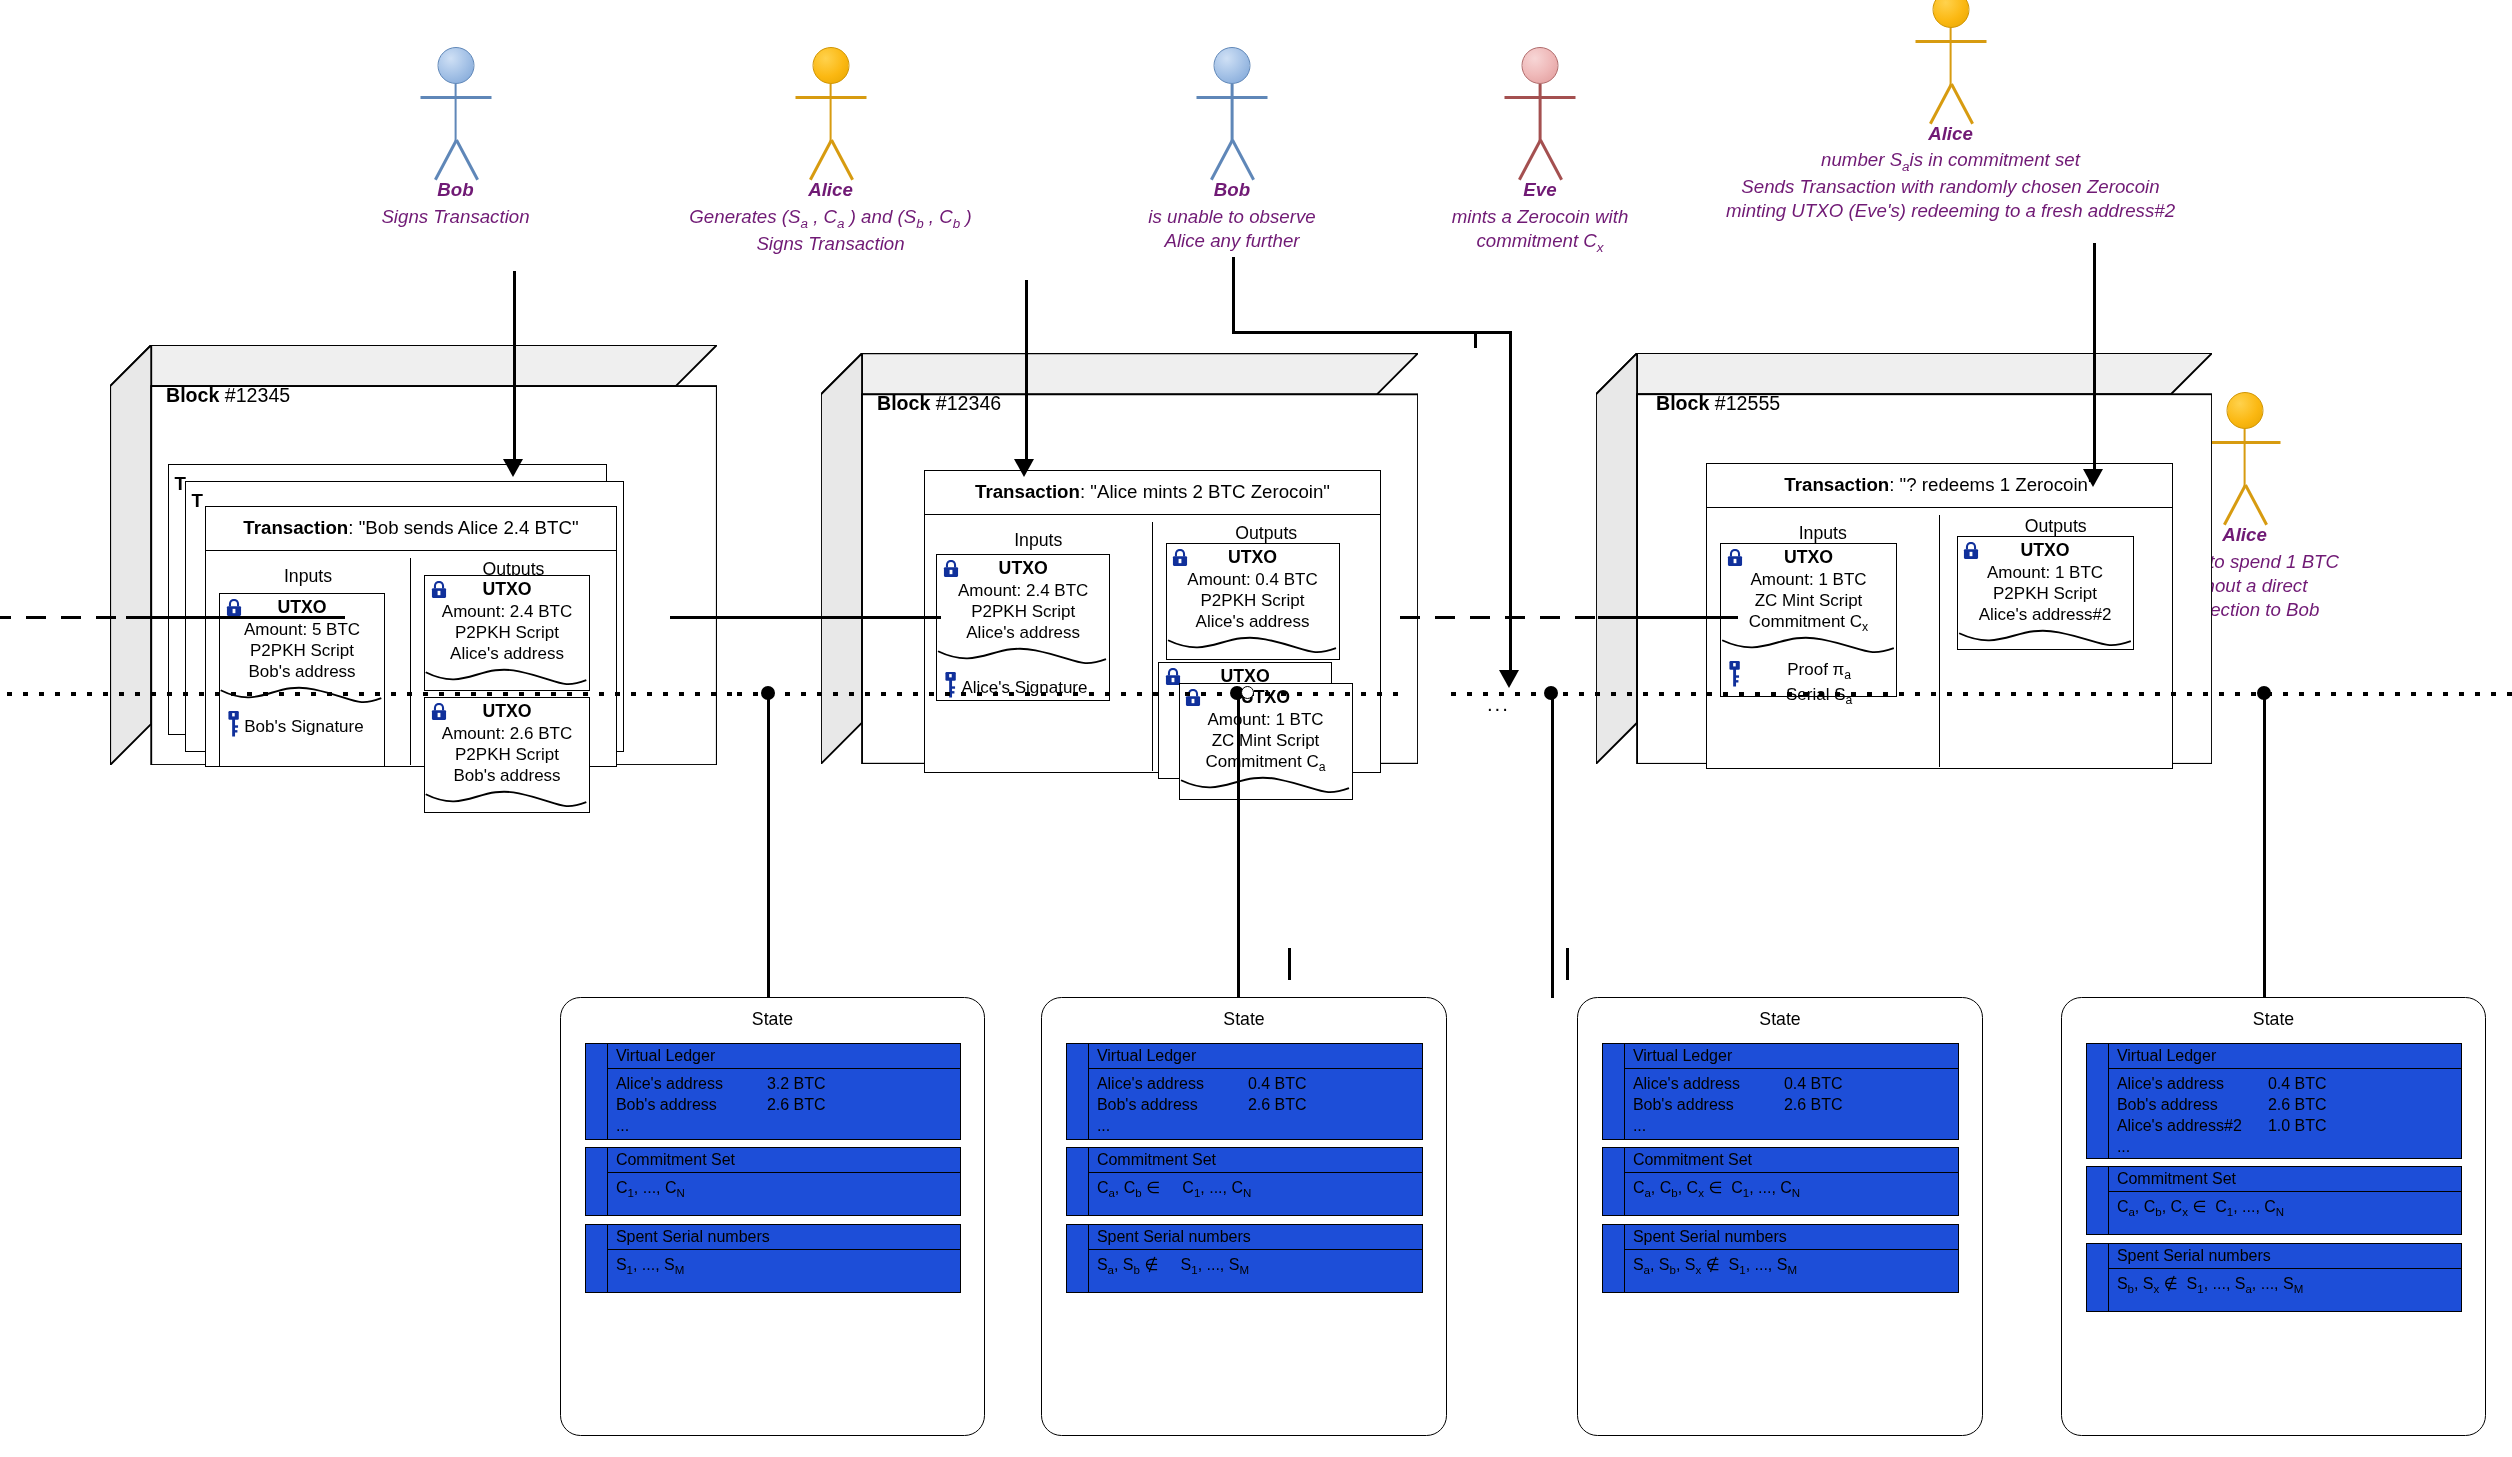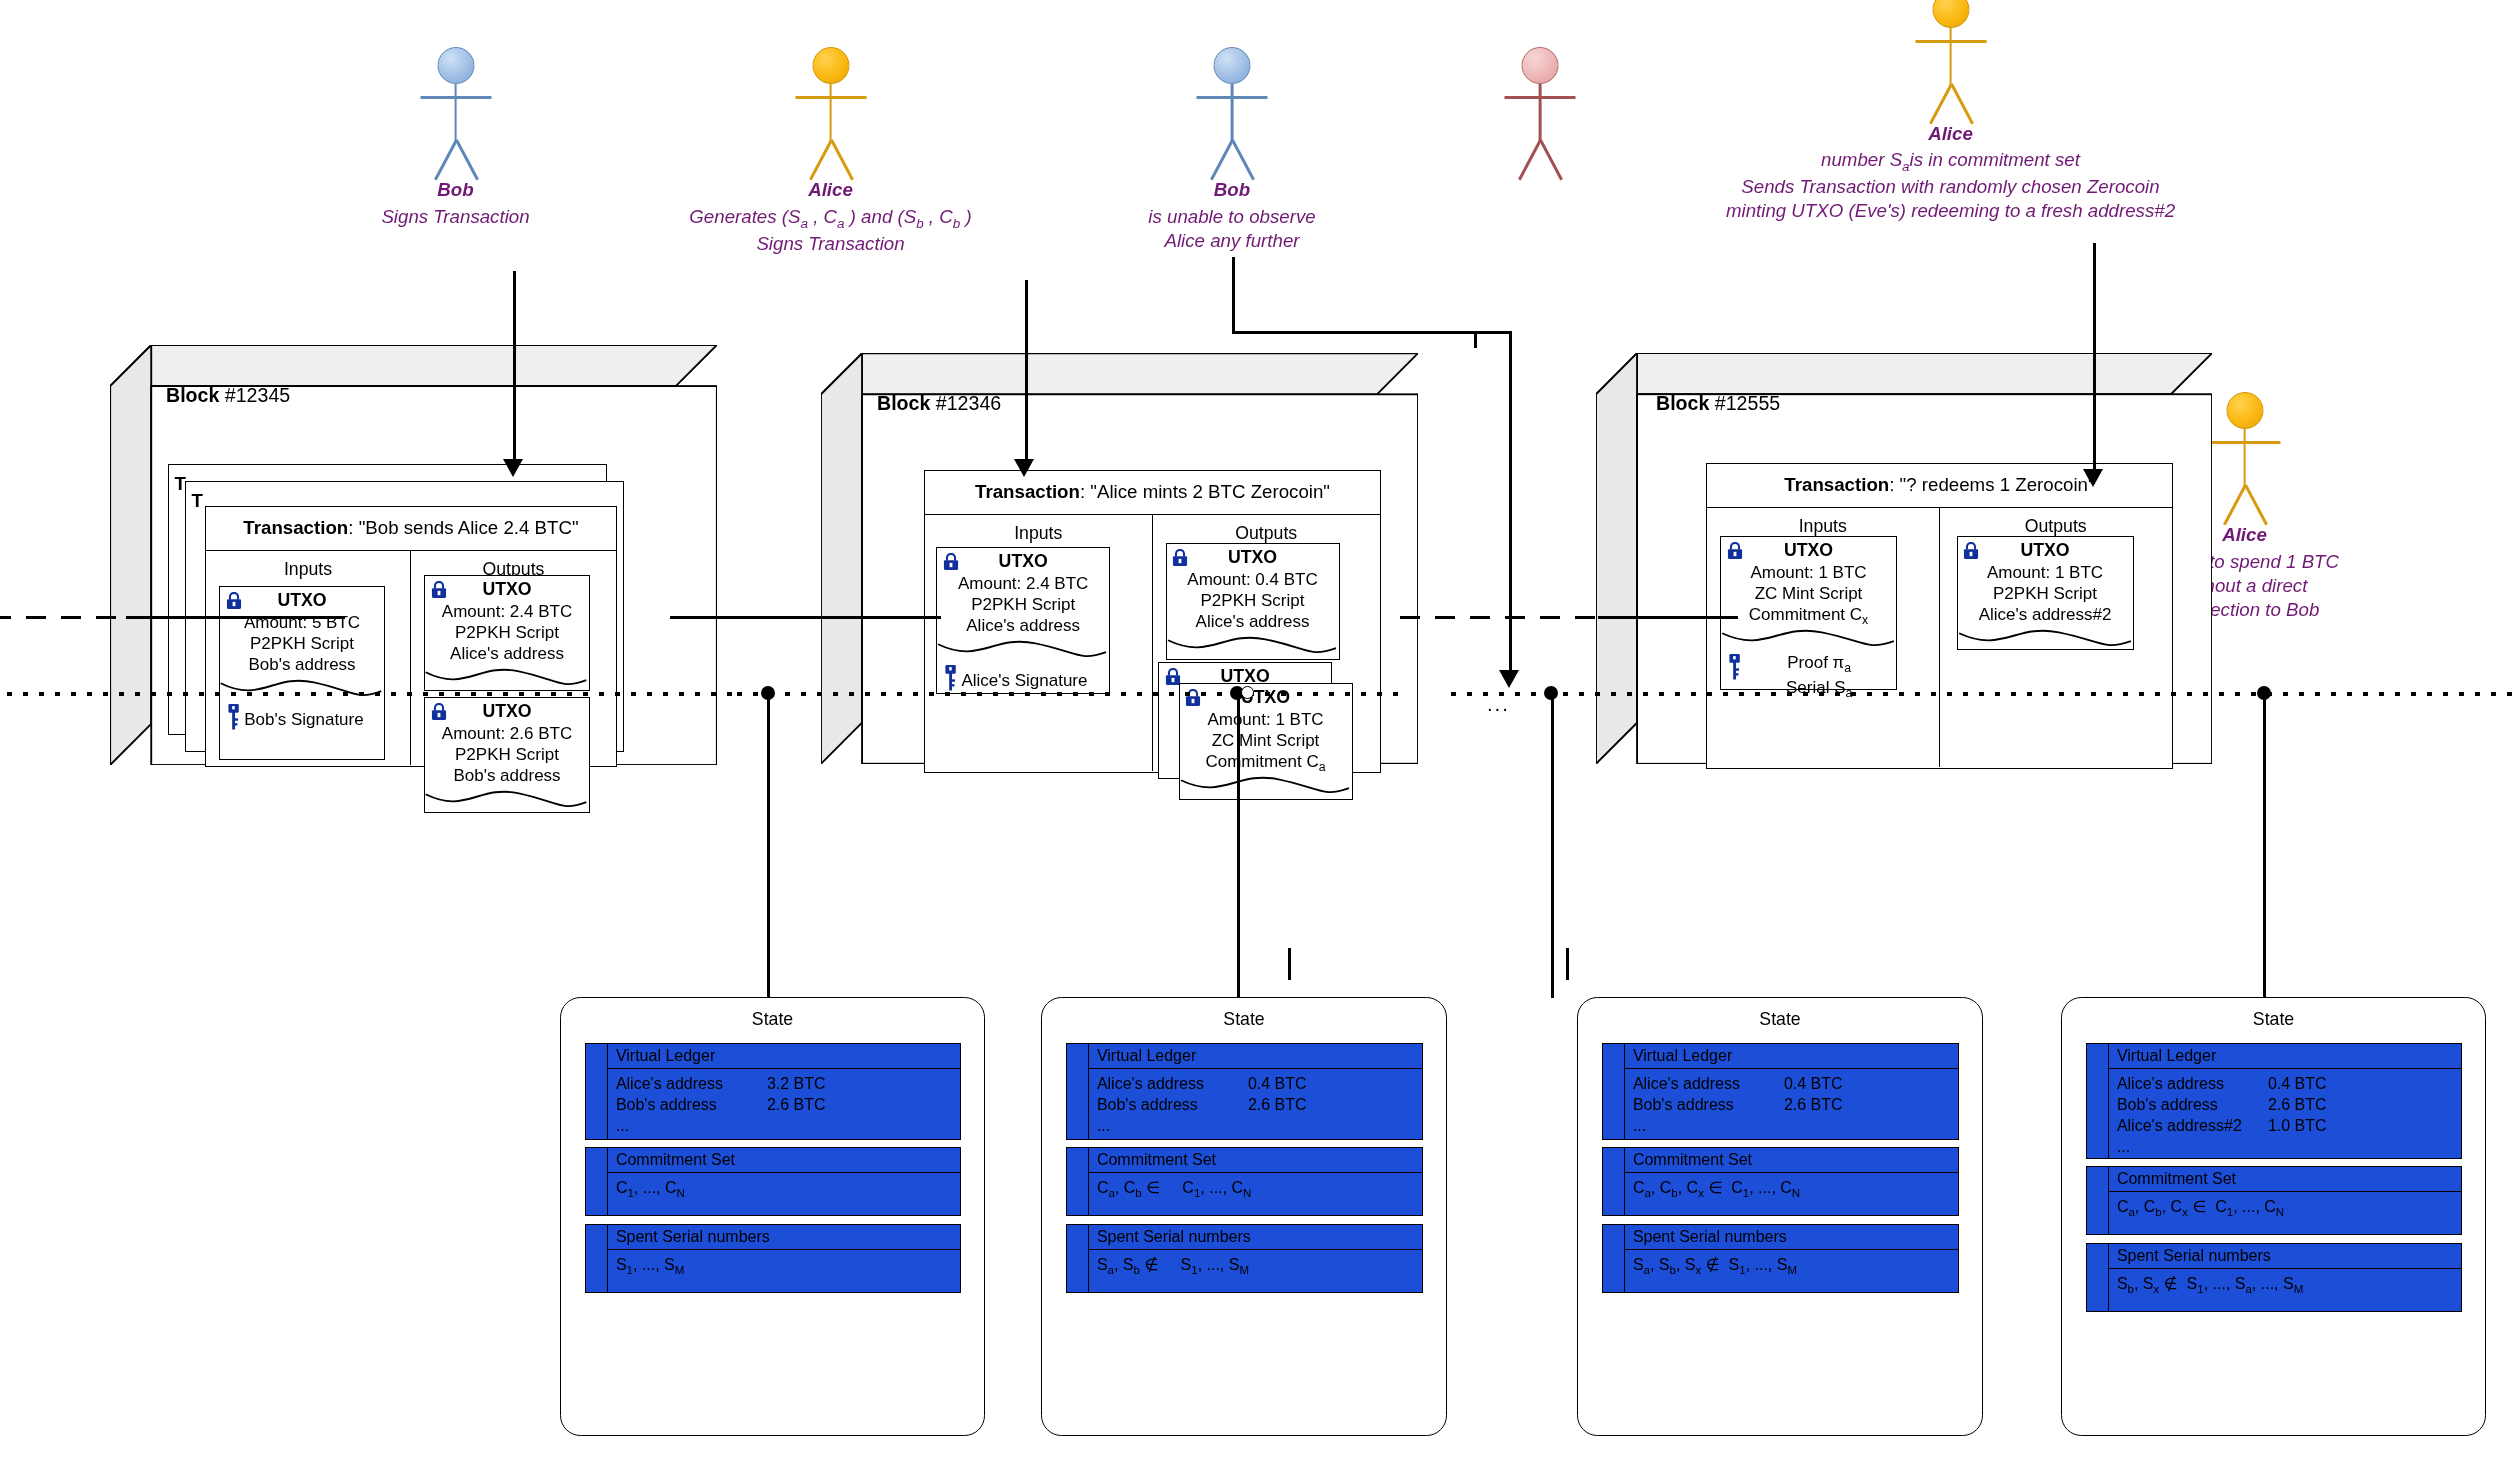--- a/index.html
+++ b/index.html
@@ -52,21 +52,21 @@
   .block { position: absolute; }
   .block .bk-title { position: absolute; left: 52px; top: 41px; font-size: 19.6px; color:#000; white-space: nowrap; }
   .block .bk-title b { font-weight: bold; }
 
   
   .tx { position: absolute; border: 1.4px solid #000; background: #fff; }
   .tx-hdr { border-bottom: 1.4px solid #000; padding: 10.3px 0 11.2px 0; text-align: center; font-size: 18.7px; white-space: nowrap; }
   .tx-hdr b { font-weight: bold; }
   .tx-body { display: flex; height: calc(100% - 45px); }
   .tx-col { position: relative; flex: 1 1 50%; }
-  .tx-col.left { border-right: 1.4px solid #000; }
+  .tx-col.left { border-right: 1.4px solid #000; margin-top: 7px; }
   .tx-col h4 { margin: 0; padding-top: 7.5px; font-weight: normal; font-size: 17.7px; text-align: center; }
 
   
   .utxo { position: absolute; border: 1.4px solid #000; background: #fff; }
   .utxo .u-title { text-align: center; font-weight: bold; font-size: 17.7px; padding-top: 2.8px; }
   .utxo .u-line { text-align: center; font-size: 17px; line-height: 1.22; white-space: nowrap; }
   .utxo .lock { position: absolute; left: 5.6px; top: 4.7px; width: 16px; height: 17.7px; }
   .utxo .wave { position: absolute; left: 0; right: 0; height: 24px; }
   .utxo .sig { position: absolute; left: 7.5px; right: 3.7px; display: flex; align-items: center; font-size: 17px; white-space: nowrap; }
   .utxo .sig .keyi { flex: 0 0 auto; margin-right: 4.7px; }
@@ -149,20 +149,25 @@
         <span class="ln">Alice any further</span>
       </div>
     </div>
     <div class="actor pink" style="left: 1386px; top: 47px; width: 308px;">
       <div class="fig">
         <div class="head"></div>
         <div class="arms"></div>
         <div class="spine"></div>
         <div class="legL"></div>
         <div class="legR"></div>
+      </div>
+      <div class="cap">
+        <span class="nm">Eve</span>
+        <span class="ln">mints a Zerocoin with</span>
+        <span class="ln">commitment C<sub>x</sub></span>
       </div>
     </div>
     <div class="actor orange" style="left: 1442px; top: -9.3px; width: 1017px;">
       <div class="fig">
         <div class="head"></div>
         <div class="arms"></div>
         <div class="spine"></div>
         <div class="legL"></div>
         <div class="legR"></div>
       </div>

